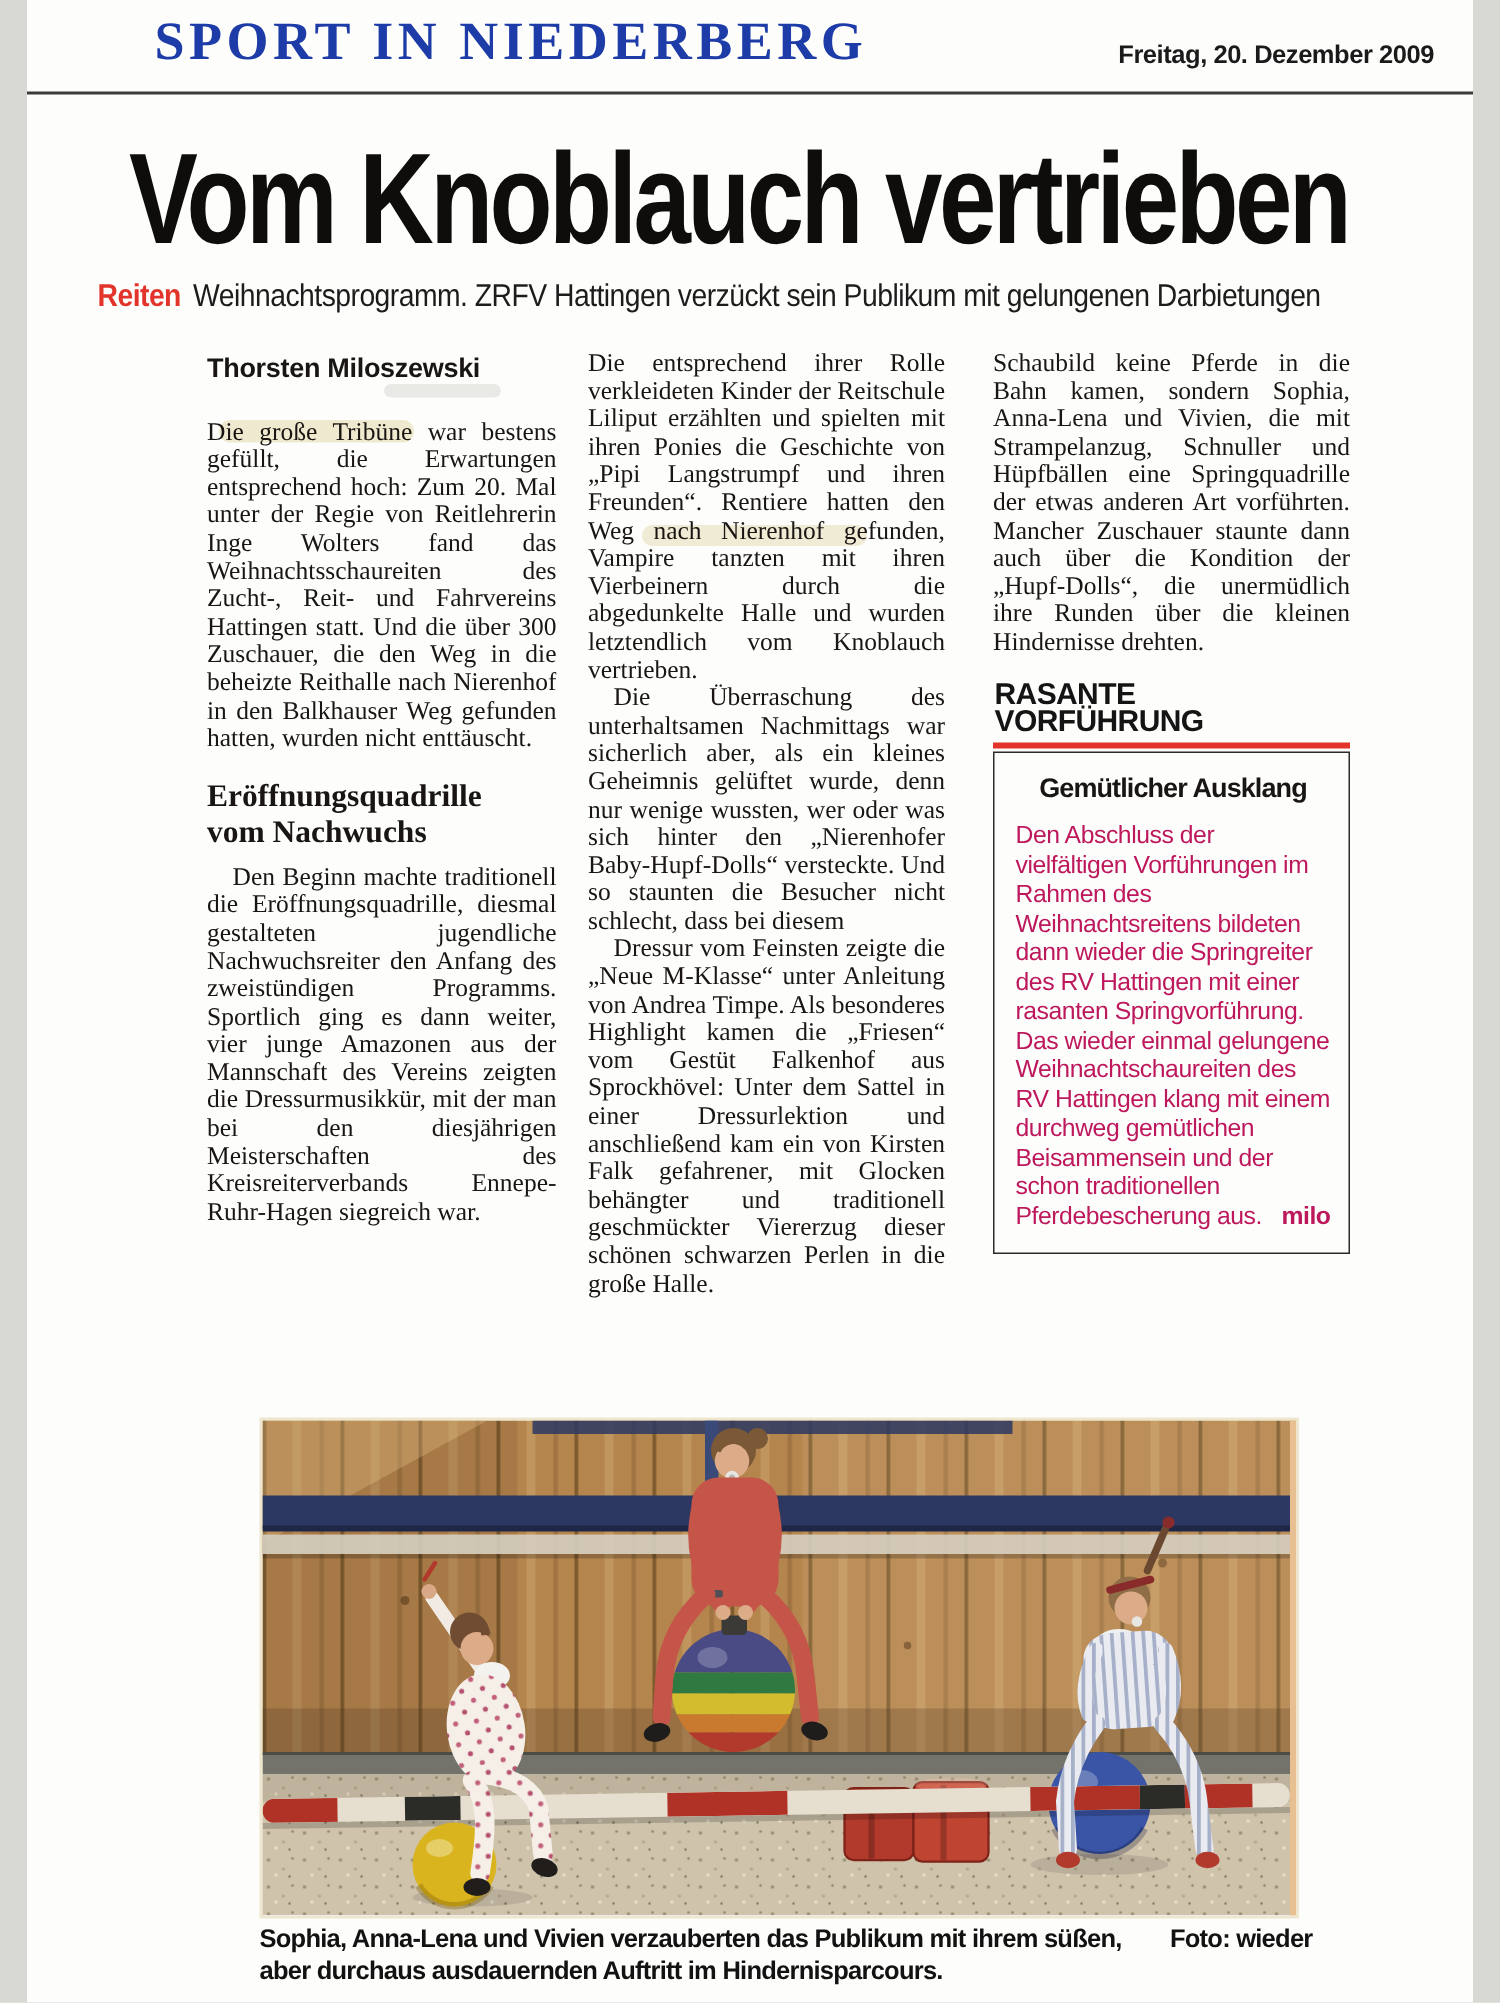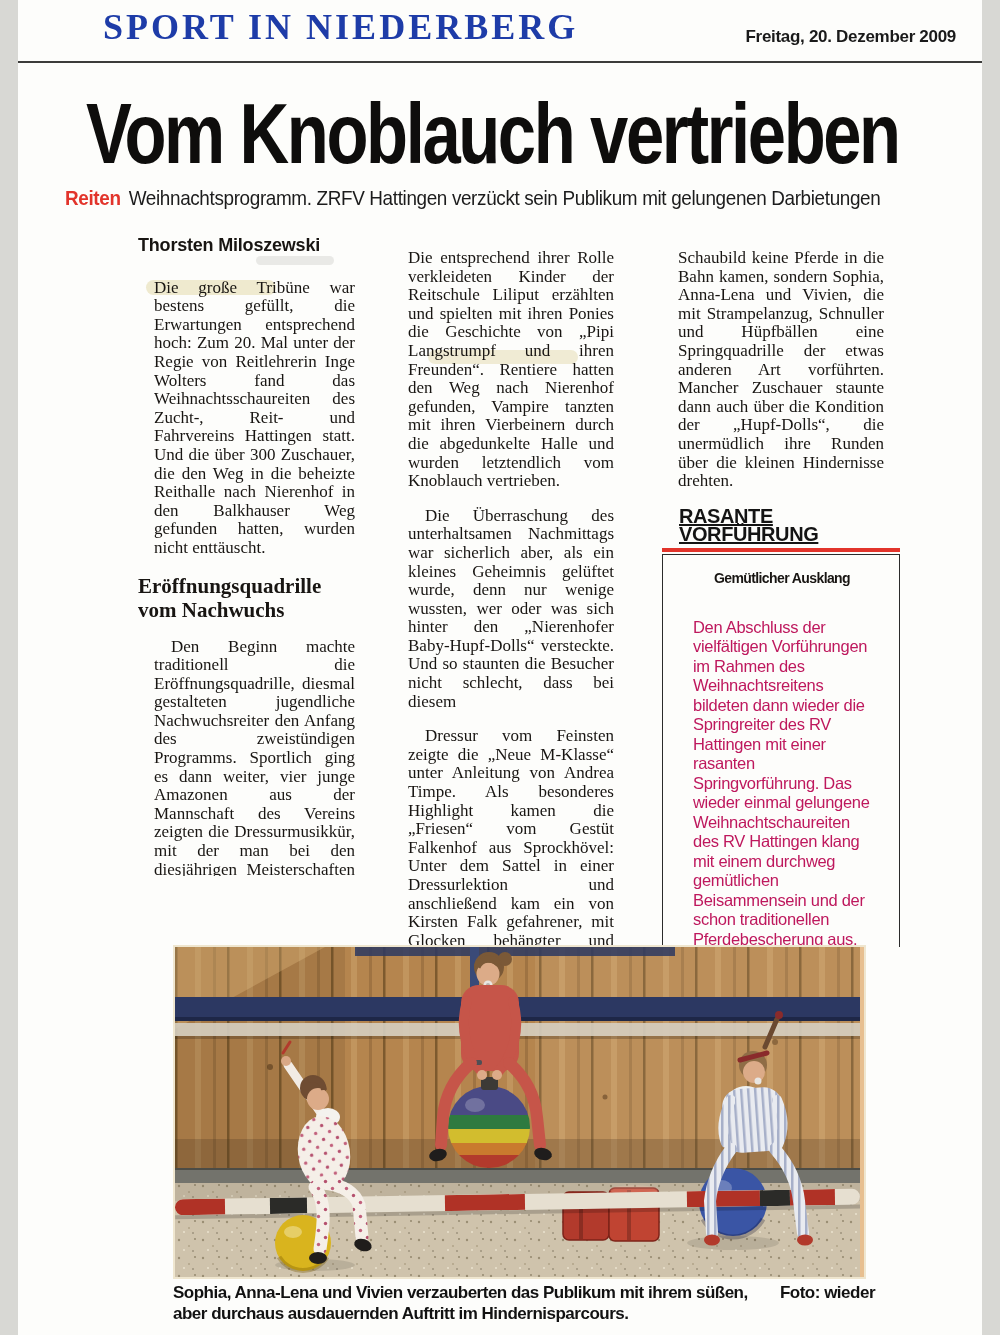--- a/index.html
+++ b/index.html
@@ -21,36 +21,36 @@
     letter-spacing:-3px;color:#0e0d0c;white-space:nowrap;
     transform:scaleX(0.80);transform-origin:left top;}
   .kicker{position:absolute;left:47px;top:186px;margin:0;
     font-family:"Liberation Sans",sans-serif;font-size:21px;color:#1c1c1c;
     letter-spacing:-0.4px;white-space:nowrap;
     transform:scaleX(0.90);transform-origin:left top;}
   .kicker-label{color:#e2342b;font-weight:bold;margin-right:9px;}
 
   
   .col{position:absolute;font-size:17px;line-height:18.6px;text-align:justify;hyphens:auto;}
-  .col p{margin:16px;}
+  .col p{margin:0;}
   .col p.indent{text-indent:17px;}
   .col1{left:120px;top:236px;width:233px;height:640px;overflow:hidden;}
   .col2{left:374px;top:233px;width:238px;height:714px;overflow:hidden;}
   .col3{left:644px;top:233px;width:238px;height:714px;overflow:hidden;}
   .byline{font-family:"Liberation Sans",sans-serif;font-weight:bold;font-size:18px;
     letter-spacing:-0.2px;margin:0 0 24px 0 !important;text-align:left;}
   .subhead{font-family:"Liberation Serif",serif;font-weight:bold;font-size:21px;line-height:24px;
     margin:16px 0 10px 0;white-space:pre-line;text-align:left;}
 
   .section-heading{font-family:"Liberation Sans",sans-serif;font-weight:bold;font-size:20px;
-    letter-spacing:-0.4px;margin:16px 0 4px 17px;color:#141414;text-align:left;text-decoration:underline;}
+    letter-spacing:-0.4px;margin:16px 0 4px 1px;color:#141414;text-align:left;}
   .red-bar{height:4px;background:#e2342b;margin:0 0 2px 0;}
   .infobox{border:1.5px solid #2b2b2b;padding:10px 12px 14px 14px;margin-top:1px;background:#fdfdfb;}
-  .infobox-title{font-family:"Liberation Sans",sans-serif;font-weight:bold;font-size:14px;
-    letter-spacing:-0.6px;text-align:center;margin:4px 0 30px 0;}
+  .infobox-title{font-family:"Liberation Sans",sans-serif;font-weight:bold;font-size:18px;
+    letter-spacing:-0.6px;text-align:center;margin:4px 0 14px 0;}
   .infobox-body{font-family:"Liberation Sans",sans-serif;font-size:16.5px;line-height:19.5px;
     letter-spacing:-0.3px;text-align:left;color:#be185d;margin:0;}
   .infobox-author{float:right;font-weight:bold;}
 
   
   .photo{position:absolute;left:157px;top:947px;width:685px;height:330px;
     border-right:4px solid rgba(214,140,56,0.55);box-shadow:0 0 0 2px #efe6cf;}
   .photo svg{display:block;}
   .caption{position:absolute;left:155px;top:1282px;width:702px;margin:0;
     font-family:"Liberation Sans",sans-serif;font-weight:bold;font-size:17px;line-height:21px;

